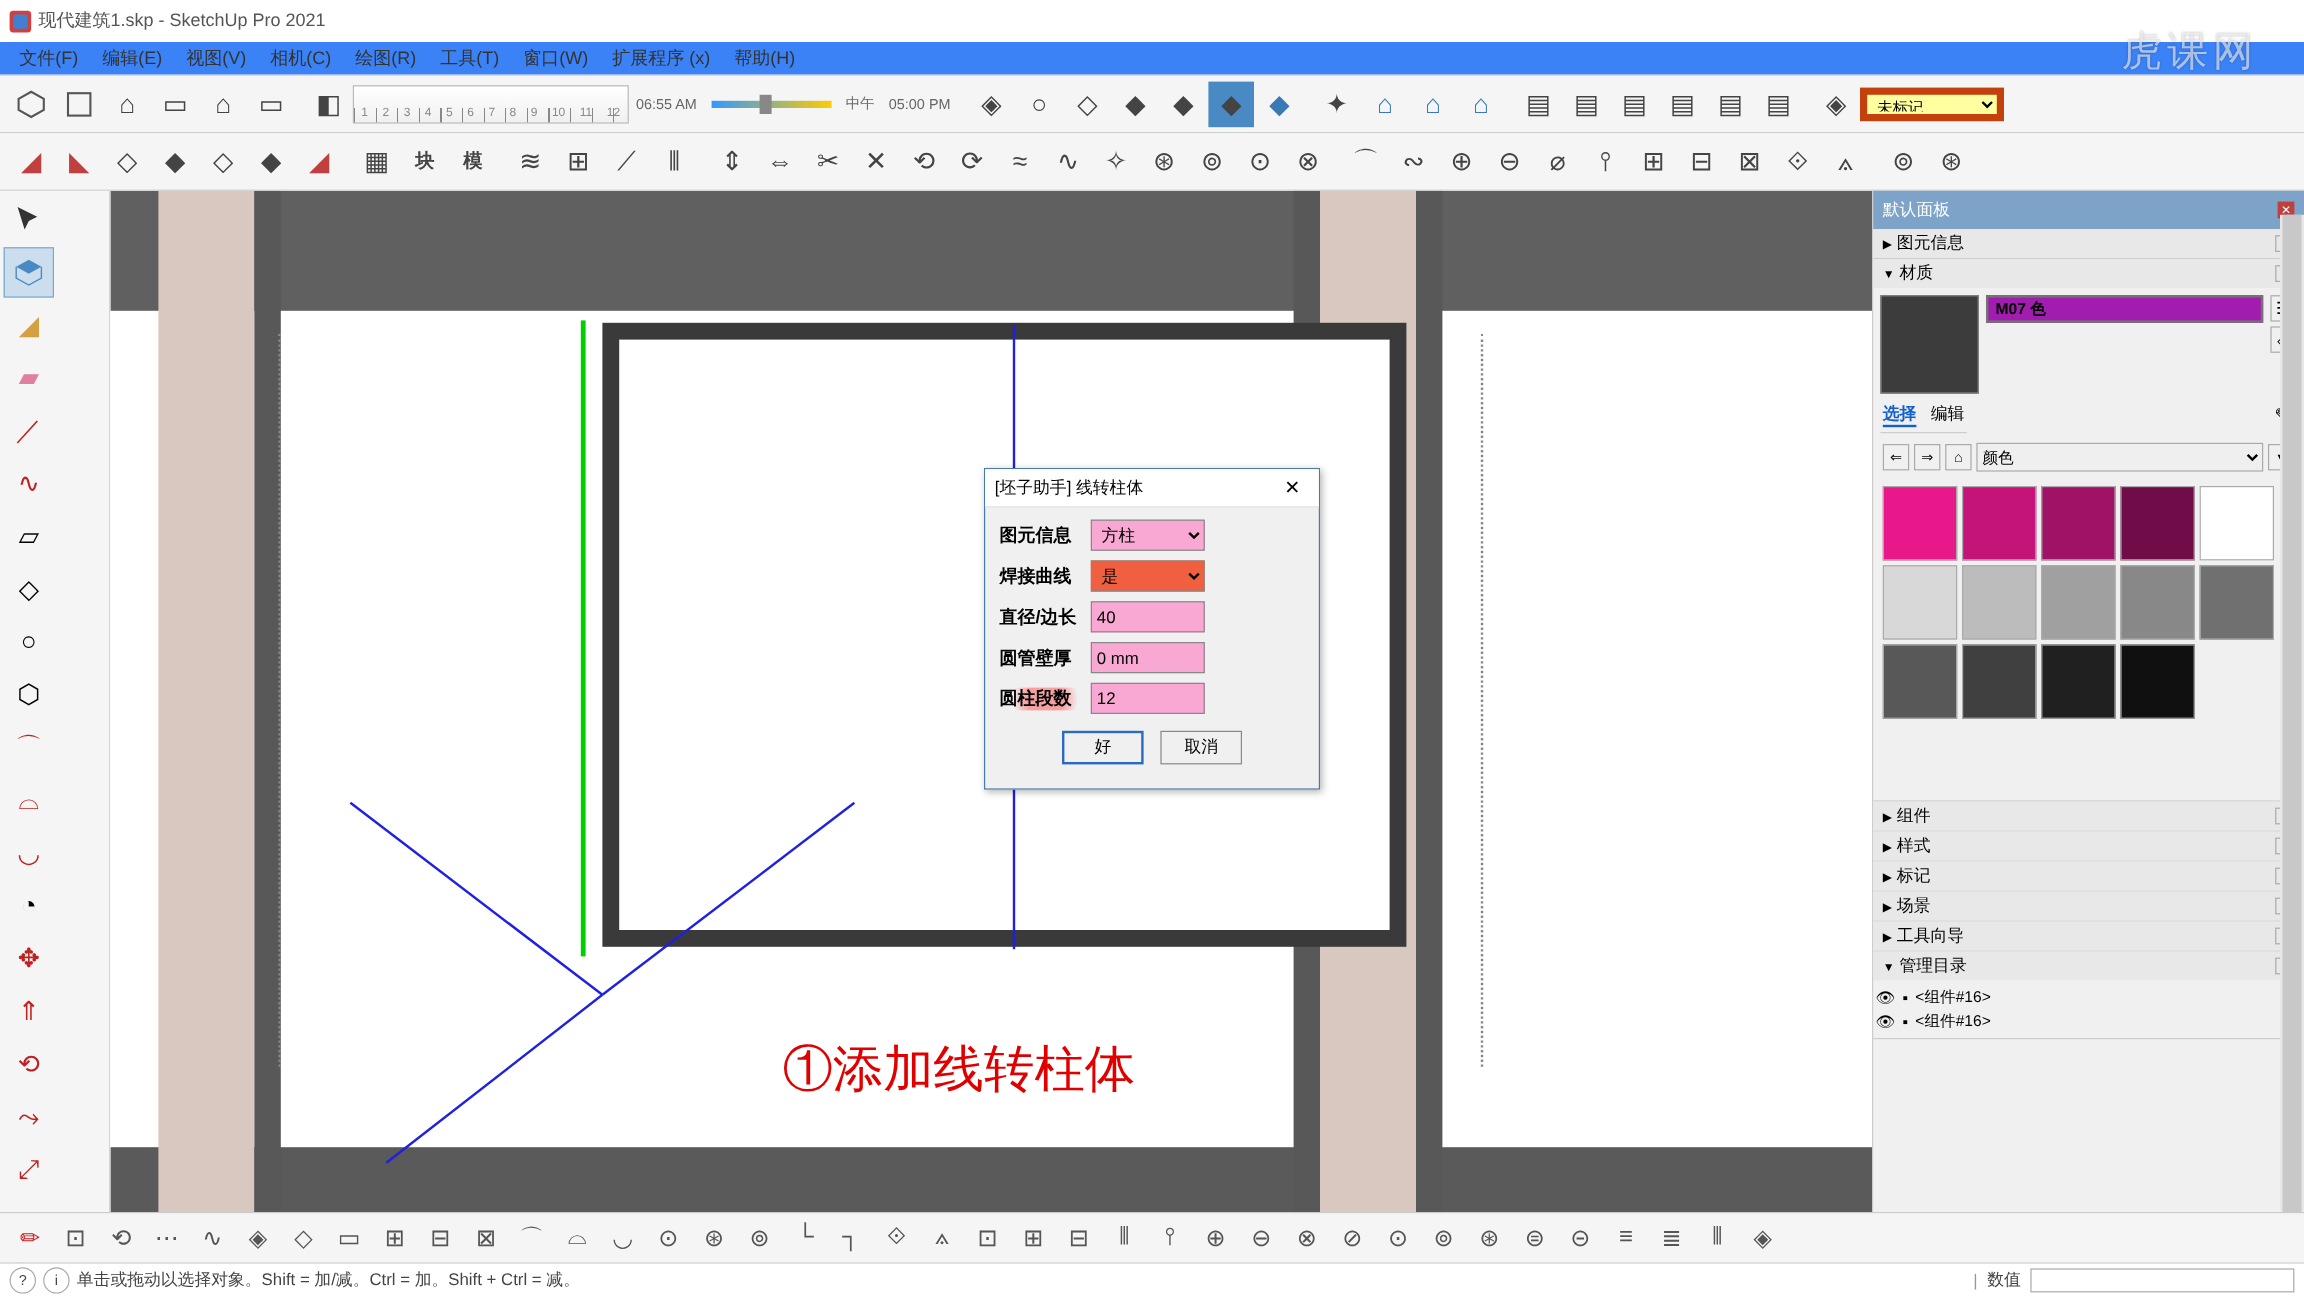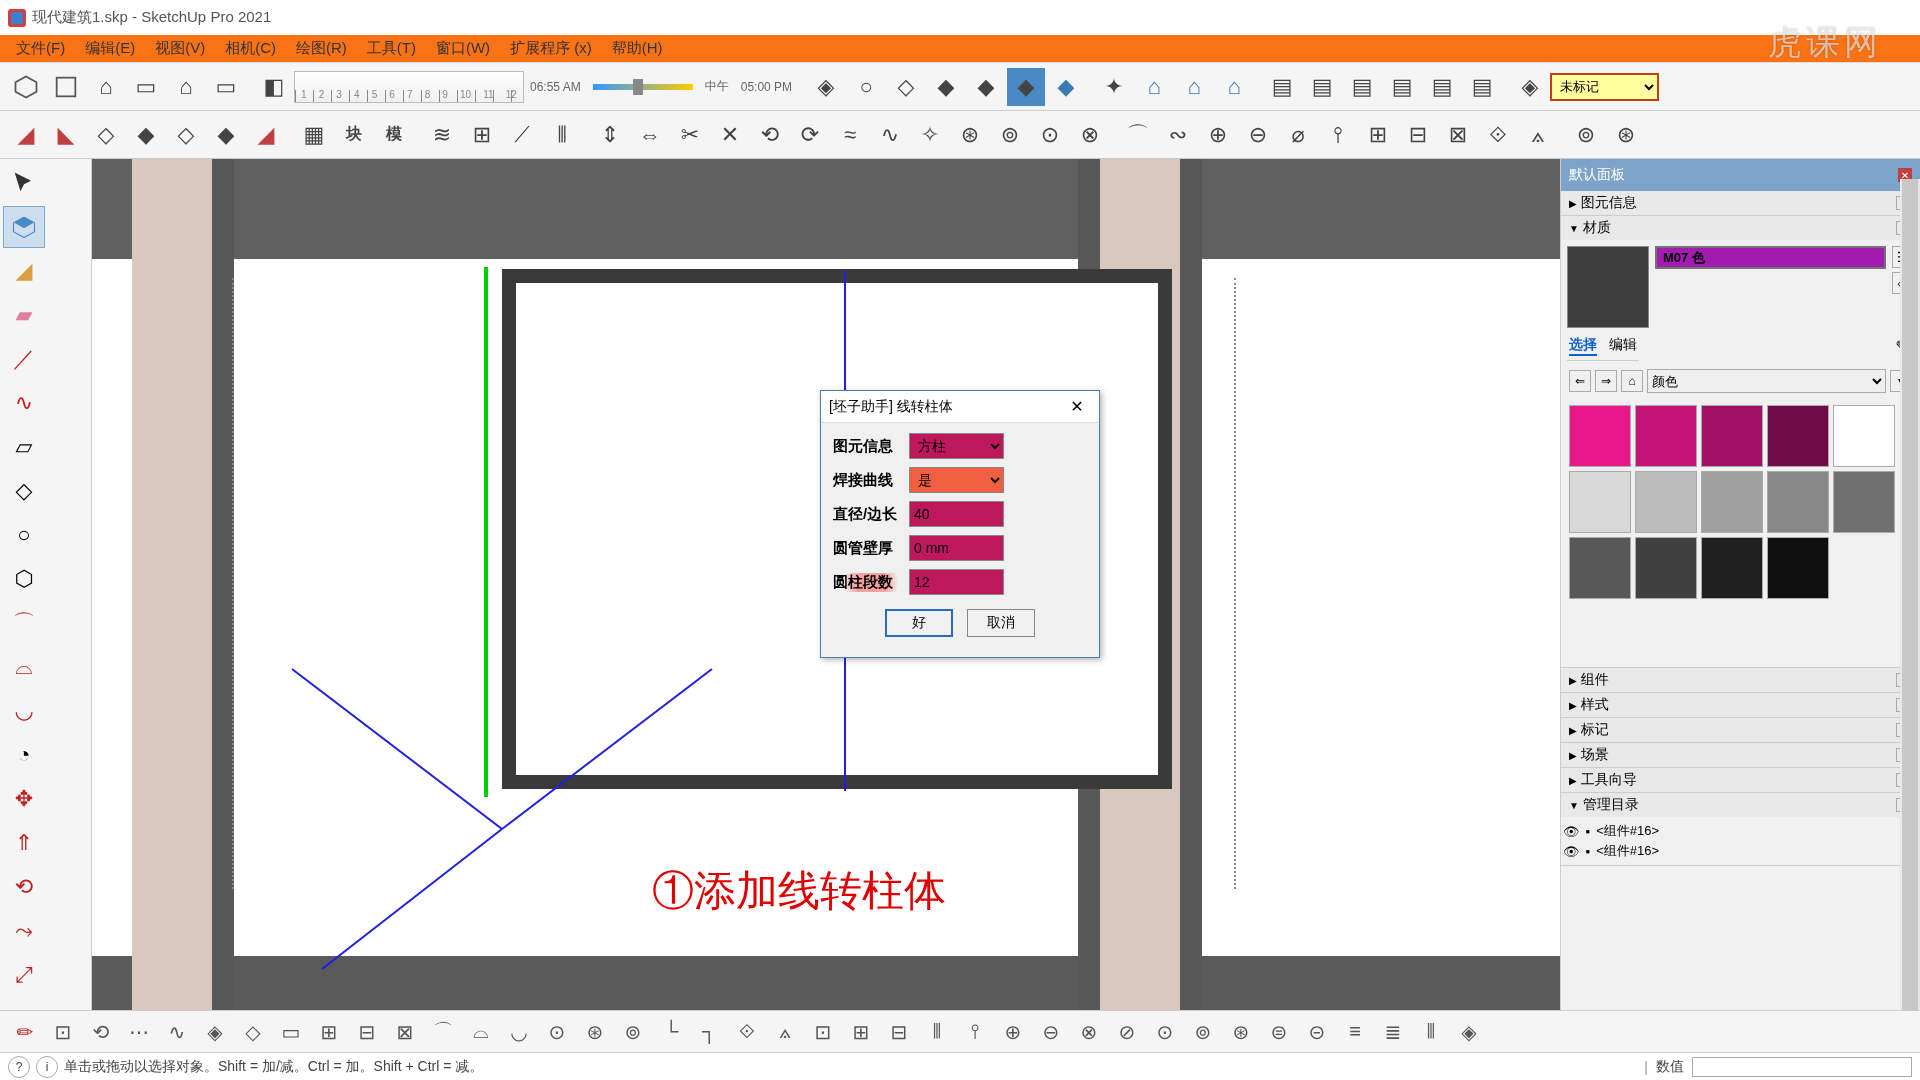--- a/index.html
+++ b/index.html
@@ -4,34 +4,34 @@
 <style>
 * { margin: 0; padding: 0; box-sizing: border-box; font-family: "Microsoft YaHei", Arial, sans-serif; }
 body { width: 1920px; height: 1080px; overflow: hidden; background: #f0f0f0; position: relative; }
 
 
 .titlebar { height: 35px; background: #fff; display: flex; align-items: center; padding: 0 8px; font-size: 15px; color: #555; }
 .titlebar .app-icon { width: 18px; height: 18px; background: #d04040; border-radius: 3px; margin-right: 6px; position: relative; }
 .titlebar .app-icon::after { content: ""; position: absolute; left:3px; top:3px; width:12px; height:12px; background:#4080d0; border-radius:2px; }
 
 
-.menubar { height: 28px; background: #f97316; border-bottom: 1px solid #ddd; display: flex; align-items: center; padding: 0 6px; font-size: 15px; color: #333; }
+.menubar { height: 28px; background: #3b82f6; border-bottom: 1px solid #ddd; display: flex; align-items: center; padding: 0 6px; font-size: 15px; color: #333; }
 .menubar span { padding: 0 10px; cursor: default; }
 
 
 .toolbar-row { height: 48px; background: #f5f5f5; border-bottom: 1px solid #ccc; display: flex; align-items: center; padding: 0 6px; }
 .tb-icon { width: 38px; height: 38px; margin: 0 1px; border: 1px solid transparent; display: flex; align-items: center; justify-content: center; font-size: 22px; color: #444; background: #f5f5f5; }
 .tb-icon svg { width: 28px; height: 28px; }
 .tb-sep { width: 8px; }
 .time-ruler { width: 230px; height: 32px; background: linear-gradient(to bottom,#fff,#f0f0f0); border: 1px solid #bbb; display:flex; align-items:flex-end; justify-content:space-around; font-size:10px; color:#888; padding-bottom:2px; position:relative; }
 .time-ruler::before { content:""; position:absolute; bottom:0; left:0; right:0; height:12px; background: repeating-linear-gradient(to right, #888 0, #888 1px, transparent 1px, transparent 18px); }
 .time-label { font-size: 12px; color:#666; padding: 0 6px; }
 .shadow-slider { width: 100px; height: 6px; background: linear-gradient(to right,#39f,#fc0); margin: 0 6px; position:relative; }
 .shadow-slider::after { content:""; position:absolute; top:-5px; left:40%; width:10px; height:16px; background:#888; }
-.layer-select { width: 109px; height: 28px; background: #ffffa0; border: 2px solid #c2410c; font-size:13px; padding:2px 4px; }
+.layer-select { width: 120px; height: 28px; background: #ffffa0; border: 6px solid #c2410c; font-size:13px; padding:2px 4px; }
 
 
 .main { position: absolute; top: 159px; left: 0; right: 0; bottom: 54px; display: flex; }
 .left-toolbar { width: 92px; background: #f5f5f5; border-right: 1px solid #ccc; display: flex; flex-wrap: wrap; align-content: flex-start; padding: 2px; }
 .lt-icon { width: 42px; height: 42px; margin: 1px; border: 1px solid transparent; display:flex; align-items:center; justify-content:center; font-size:22px; }
 .lt-icon svg { width:28px; height:28px; }
 .lt-icon.sel { background:#cde; border:1px solid #7ac; }
 
 .viewport { flex: 1; background: #fff; position: relative; overflow: hidden; }
 .viewport-content { position: absolute; inset: 0; }
@@ -62,21 +62,21 @@
 .outline-list { font-size:13px; padding:4px 2px; }
 .outline-item { display:flex; align-items:center; gap:6px; padding:1px 0; }
 
 
 .dialog { position: absolute; left: 820px; top: 390px; width: 280px; background: #f0f0f0; border: 1px solid #4a7ab0; box-shadow: 2px 2px 6px rgba(0,0,0,0.3); z-index: 100; }
 .dialog-title { background: #fff; height: 32px; display:flex; align-items:center; justify-content:space-between; padding:0 8px; font-size:14px; border-bottom:1px solid #ddd; }
 .dialog-close { width:28px; height:24px; display:flex; align-items:center; justify-content:center; font-size:16px; cursor:default; }
 .dialog-body { padding: 10px 12px; }
 .dialog-row { display:flex; align-items:center; margin-bottom:8px; }
 .dialog-row label { width:76px; font-size:15px; font-weight:bold; }
-.dialog-row select, .dialog-row input { width:95px; height:26px; border:1px solid #888; font-size:14px; padding:2px 4px; background:#be185d; }
+.dialog-row select, .dialog-row input { width:95px; height:26px; border:1px solid #888; font-size:14px; padding:2px 4px; background:#f9a8d4; }
 .dialog-row select.hi { background:#f06040; color:#000; }
 .dialog-row.highlighted label { background: radial-gradient(circle,#f8a0a0 40%, transparent 70%); }
 .dialog-buttons { display:flex; justify-content:center; gap:14px; padding:6px 0 10px; }
 .dialog-buttons button { width:68px; height:28px; border:1px solid #888; background:#f0f0f0; font-size:14px; }
 .dialog-buttons button.primary { border:2px solid #2a6ac0; }
 
 
 .bottom-toolbar { position: absolute; bottom: 28px; left: 0; right: 0; height: 42px; background: #f5f5f5; border-top:1px solid #ccc; display:flex; align-items:center; padding:0 6px; }
 .bt-icon { width: 36px; height: 34px; margin: 0 1px; display:flex; align-items:center; justify-content:center; font-size:20px; color:#555; }
 

